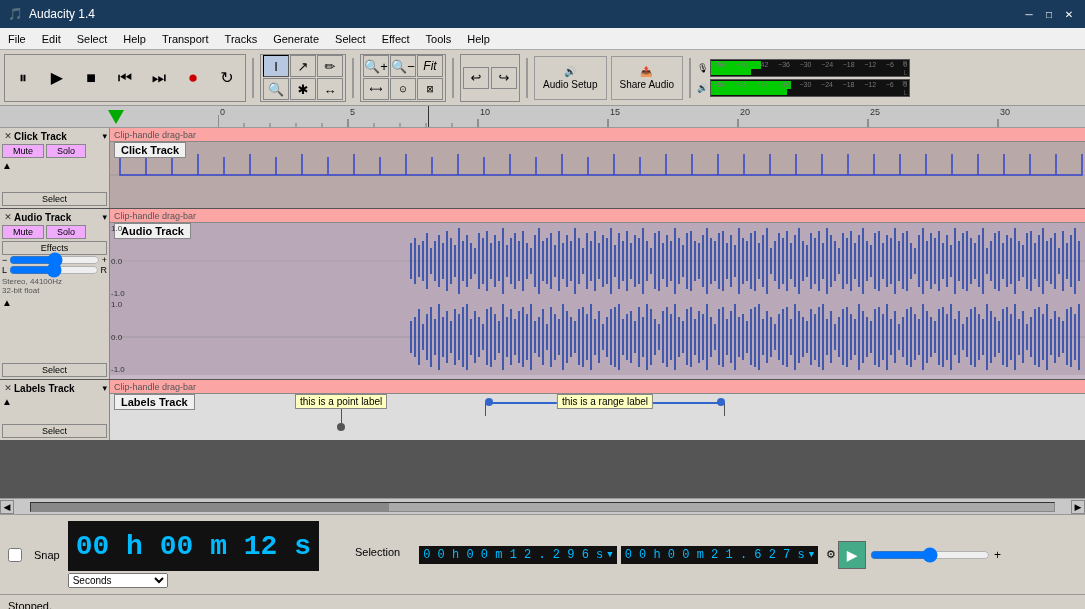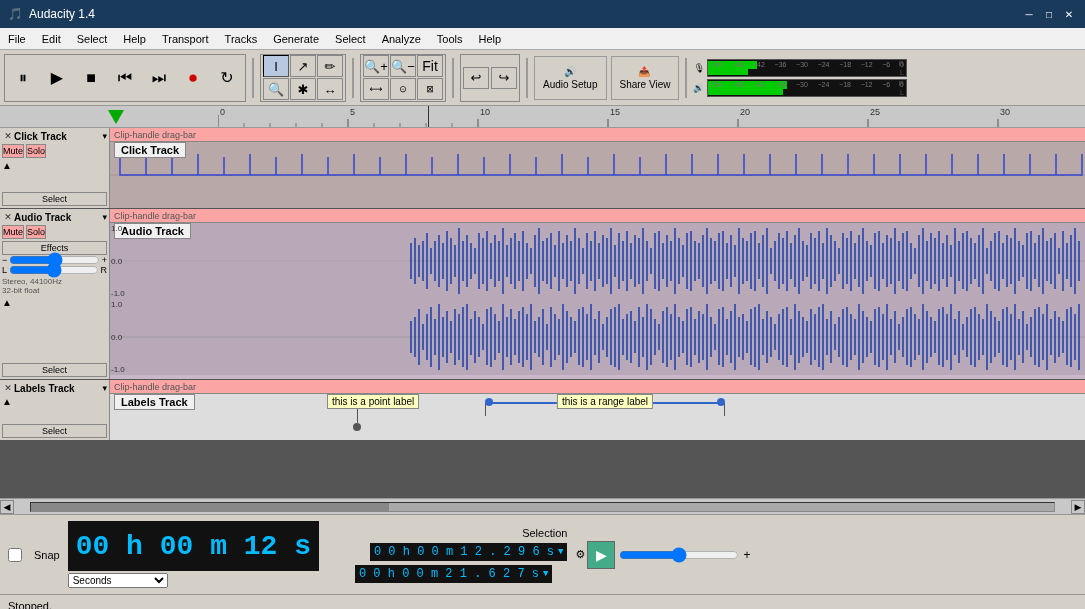--- a/index.html
+++ b/index.html
@@ -142,23 +142,23 @@
       width: 12px; height: 12px;
       font-size: 9px;
       cursor: pointer;
       display: flex; align-items: center; justify-content: center;
       color: #333;
     }
     .track-name { font-size: 10px; font-weight: bold; flex: 1; }
     .track-arrow { font-size: 9px; cursor: pointer; }
     .track-btns { display: flex; gap: 2px; margin-top: 2px; }
     .mute-btn, .solo-btn {
-      padding: 1px 0;
+      padding: 1px 10px;
       font-size: 9px;
-      background: #fca5a5;
+      background: #f0abfc;
       border: 1px solid #888;
       cursor: pointer;
     }
     .track-select-btn {
       margin-top: auto;
       padding: 1px 4px;
       font-size: 9px;
       background: #d4d0c8;
       border: 1px solid #888;
       cursor: pointer;
@@ -261,23 +261,22 @@
       font-weight: bold;
       font-family: 'Courier New', monospace;
       padding: 4px 8px;
       display: flex;
       align-items: center;
       height: 50px;
     }
 
     .selection-area {
       display: flex;
-      flex-direction: column;
+      flex-direction: row;
       gap: 4px;
-      text-align: right;
     }
     .selection-label { font-size: 11px; }
     .selection-time {
       background: #111;
       color: #00bbff;
       font-family: 'Courier New', monospace;
       font-size: 12px;
       padding: 2px 4px;
       display: flex;
       align-items: center;
@@ -350,21 +349,21 @@
 
 <div id="menubar">
   <div class="menu-item">File</div>
   <div class="menu-item">Edit</div>
   <div class="menu-item">Select</div>
   <div class="menu-item">Help</div>
   <div class="menu-item">Transport</div>
   <div class="menu-item">Tracks</div>
   <div class="menu-item">Generate</div>
   <div class="menu-item">Select</div>
-  <div class="menu-item">Analyze</div>
+  <div class="menu-item">Effect</div>
   <div class="menu-item">Tools</div>
   <div class="menu-item">Help</div>
 </div>
 
 <div id="toolbar-area">
 
   <div class="toolbar-group">
     <div class="tb-btn" title="Pause">⏸</div>
     <div class="tb-btn" title="Play">▶</div>
     <div class="tb-btn" title="Stop">■</div>
@@ -386,21 +385,21 @@
       <div class="tool-btn" title="Time Shift">↔</div>
     </div>
   </div>
 
   <div class="toolbar-sep"></div>
 
   <div class="toolbar-group">
     <div style="display:grid; grid-template-columns: repeat(3, 26px); grid-template-rows: repeat(2, 22px); gap:1px;">
       <div class="tool-btn">🔍+</div>
       <div class="tool-btn">🔍−</div>
-      <div class="tool-btn" style="font-size:14px;">Fit</div>
+      <div class="tool-btn" style="font-size:12px;font-style:italic;">Fit</div>
       <div class="tool-btn" style="font-size:9px;">⟷</div>
       <div class="tool-btn" style="font-size:9px;">⊙</div>
       <div class="tool-btn" style="font-size:9px;">⊠</div>
     </div>
   </div>
 
   <div class="toolbar-sep"></div>
 
   <div class="toolbar-group">
     <div class="tool-btn">↩</div>
@@ -409,21 +408,21 @@
 
   <div class="toolbar-sep"></div>
 
   <div class="audio-setup-btn">
     <span>🔊</span>
     <span>Audio Setup</span>
   </div>
 
   <div class="share-audio-btn">
     <span>📤</span>
-    <span>Share View</span>
+    <span>Share Audio</span>
   </div>
 
   <div class="toolbar-sep"></div>
 
   <div style="display:flex; flex-direction:column; gap:2px; align-items:center;">
     <div style="display:flex; align-items:center; gap:2px;">
       <span style="font-size:9px;">🎙</span>
       <div style="width:200px; height:18px; background:#111; position:relative; border:1px solid #555;">
         <div style="position:absolute; left:0; top:1px; height:8px; background:#00cc00; width:25%;"></div>
         <div style="position:absolute; left:0; bottom:1px; height:8px; background:#00cc00; width:20%;"></div>
@@ -984,21 +983,21 @@
       </div>
       <button class="track-select-btn">Select</button>
     </div>
     <div class="track-content labels-track-content" style="height:60px;">
       <div class="clip-drag-bar">Clip-handle drag-bar</div>
       <div class="clip-label" style="top:14px;">Labels Track</div>
 
       <div style="position:absolute; top:14px; left:0; right:0; bottom:0; background:#ddd; overflow:hidden;">
 
         <div style="position:absolute; left:185px; top:0; display:flex; flex-direction:column; align-items:center;">
-          <div style="background:#ffffc0; border:1px solid #888; padding:1px 4px; font-size:10px; white-space:nowrap;margin-left:32px;">this is a point label</div>
+          <div style="background:#ffffc0; border:1px solid #888; padding:1px 4px; font-size:10px; white-space:nowrap;">this is a point label</div>
           <div style="width:1px; height:14px; background:#555;"></div>
           <div style="width:8px; height:8px; background:#555; border-radius:50%;"></div>
         </div>
 
         <div style="position:absolute; left:375px; top:0; width:240px;">
           <div style="width:100%; height:2px; background:#3366cc; position:absolute; top:8px;"></div>
           <div style="position:absolute; left:0; top:4px; width:8px; height:8px; background:#3366cc; border-radius:50%;"></div>
           <div style="position:absolute; right:0; top:4px; width:8px; height:8px; background:#3366cc; border-radius:50%;"></div>
           <div style="background:#ffffc0; border:1px solid #888; padding:1px 4px; font-size:10px; white-space:nowrap; position:absolute; left:50%; top:0; transform:translateX(-50%);">this is a range label</div>
           <div style="width:1px; height:12px; background:#555; position:absolute; left:0; top:10px;"></div>

